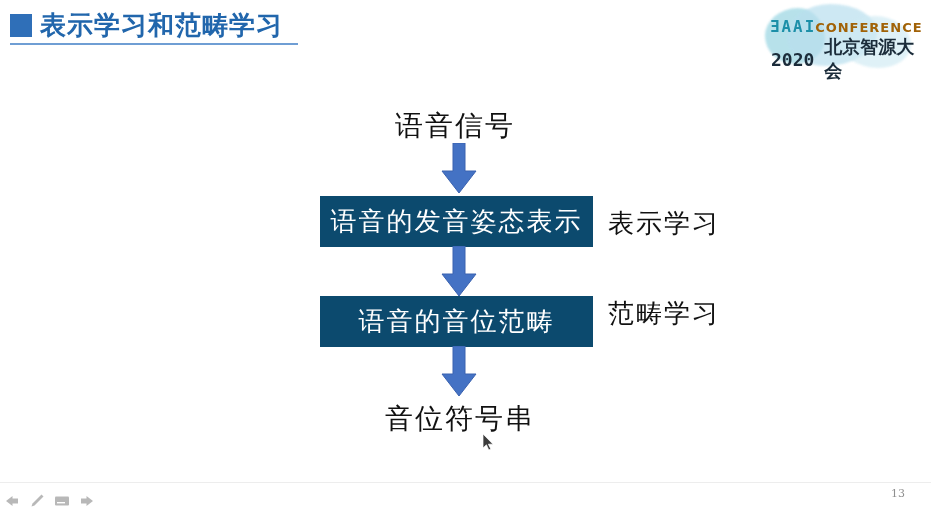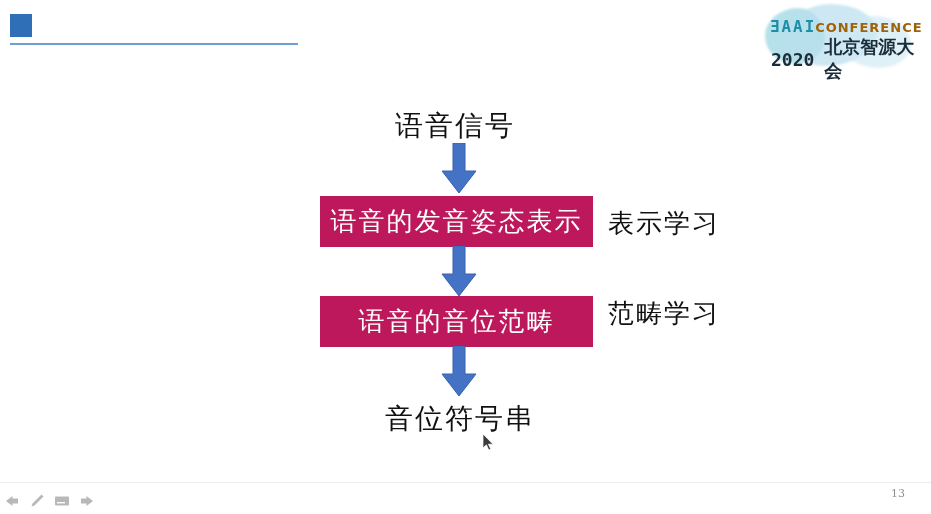--- a/index.html
+++ b/index.html
@@ -142,21 +142,21 @@
     letter-spacing: 2px;
   }
   #node-input  { left: 395px; top: 107px; }
   #node-output { left: 385px; top: 400px; }
 
   .flow-box {
     position: absolute;
     left: 320px;
     width: 273px;
     height: 51px;
-    background: #be185d;
+    background: #0c4a6e;
     display: flex;
     align-items: center;
     justify-content: center;
   }
   #box-representation { top: 196px; }
   #box-category       { top: 296px; text-align: right; }
   .flow-box-label {
     font-size: 26px;
     color: #ffffff;
     letter-spacing: 2px;
@@ -220,20 +220,21 @@
     width: 12px;
     height: 18px;
   }
 </style>
 </head>
 <body>
 
 <div id="slide">
 
   <div class="title-bullet"></div>
+  <div class="slide-title">表示学习和范畴学习</div>
   <div class="title-underline"></div>
 
   <div class="logo">
     <div class="logo-blob1"></div>
     <div class="logo-blob2"></div>
     <div class="logo-blob3"></div>
     <div class="logo-row1">
       <span class="logo-baai">ƎAAI</span>
       <span class="logo-conf">CONFERENCE</span>
     </div>

